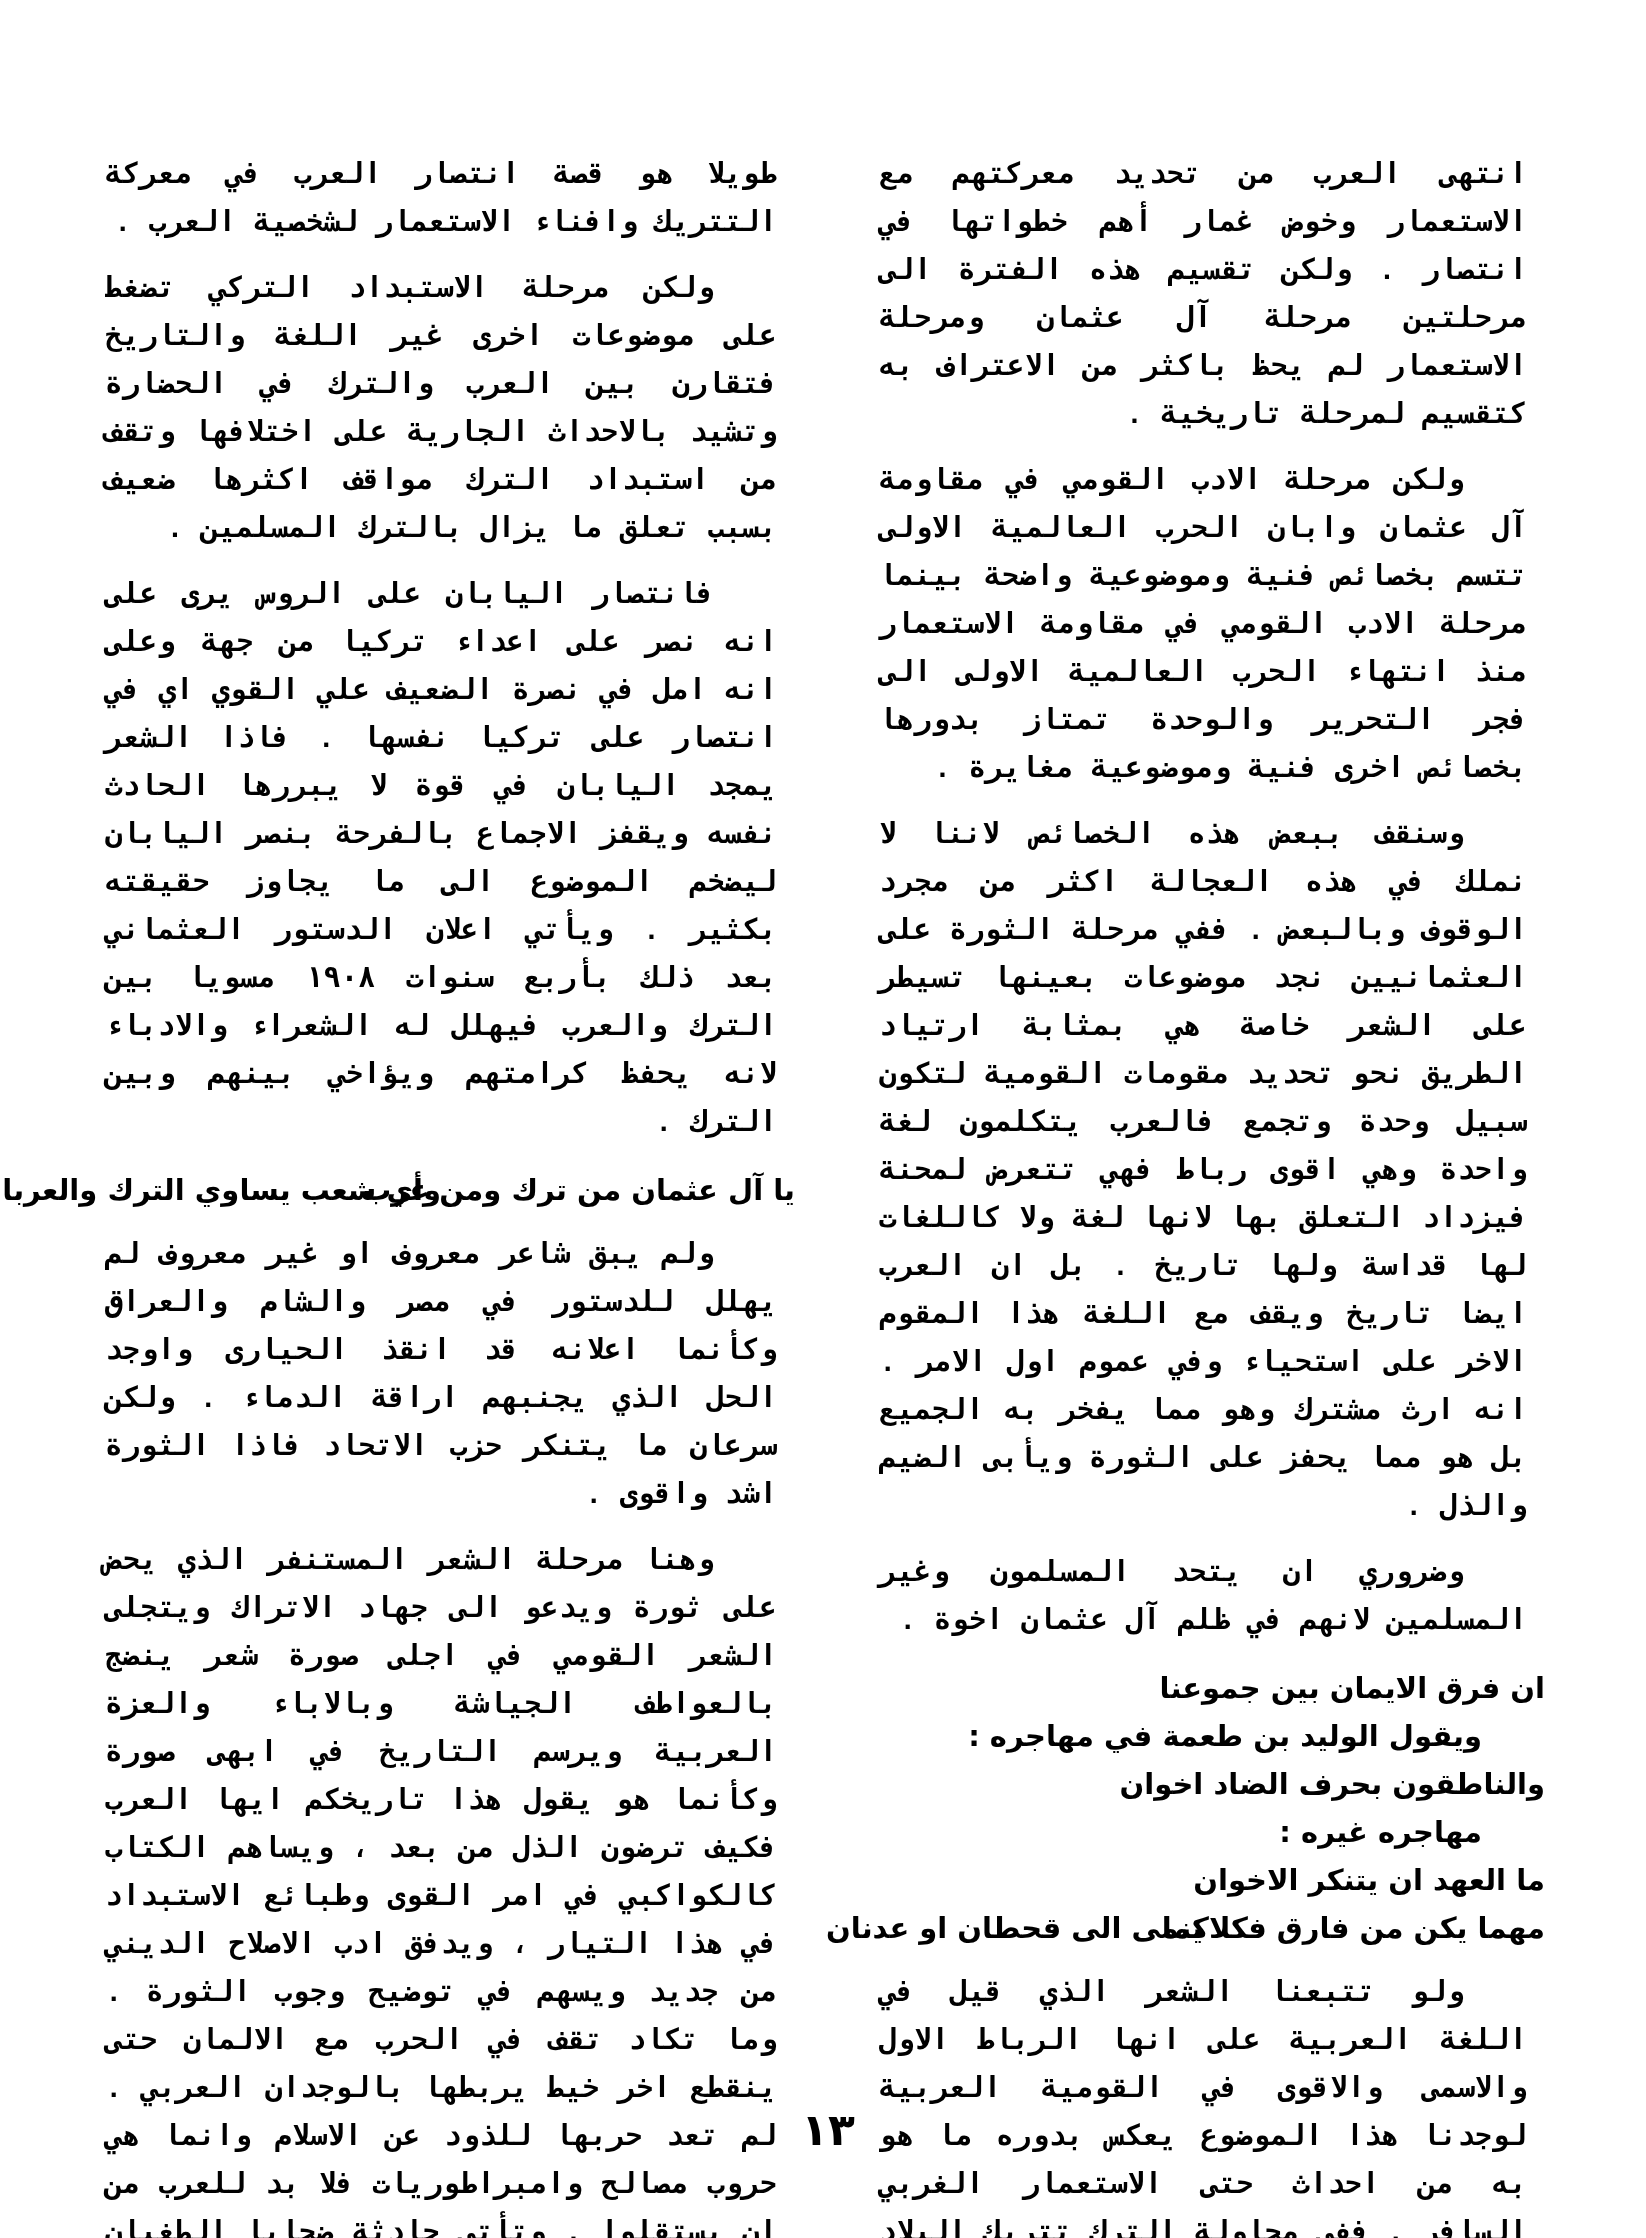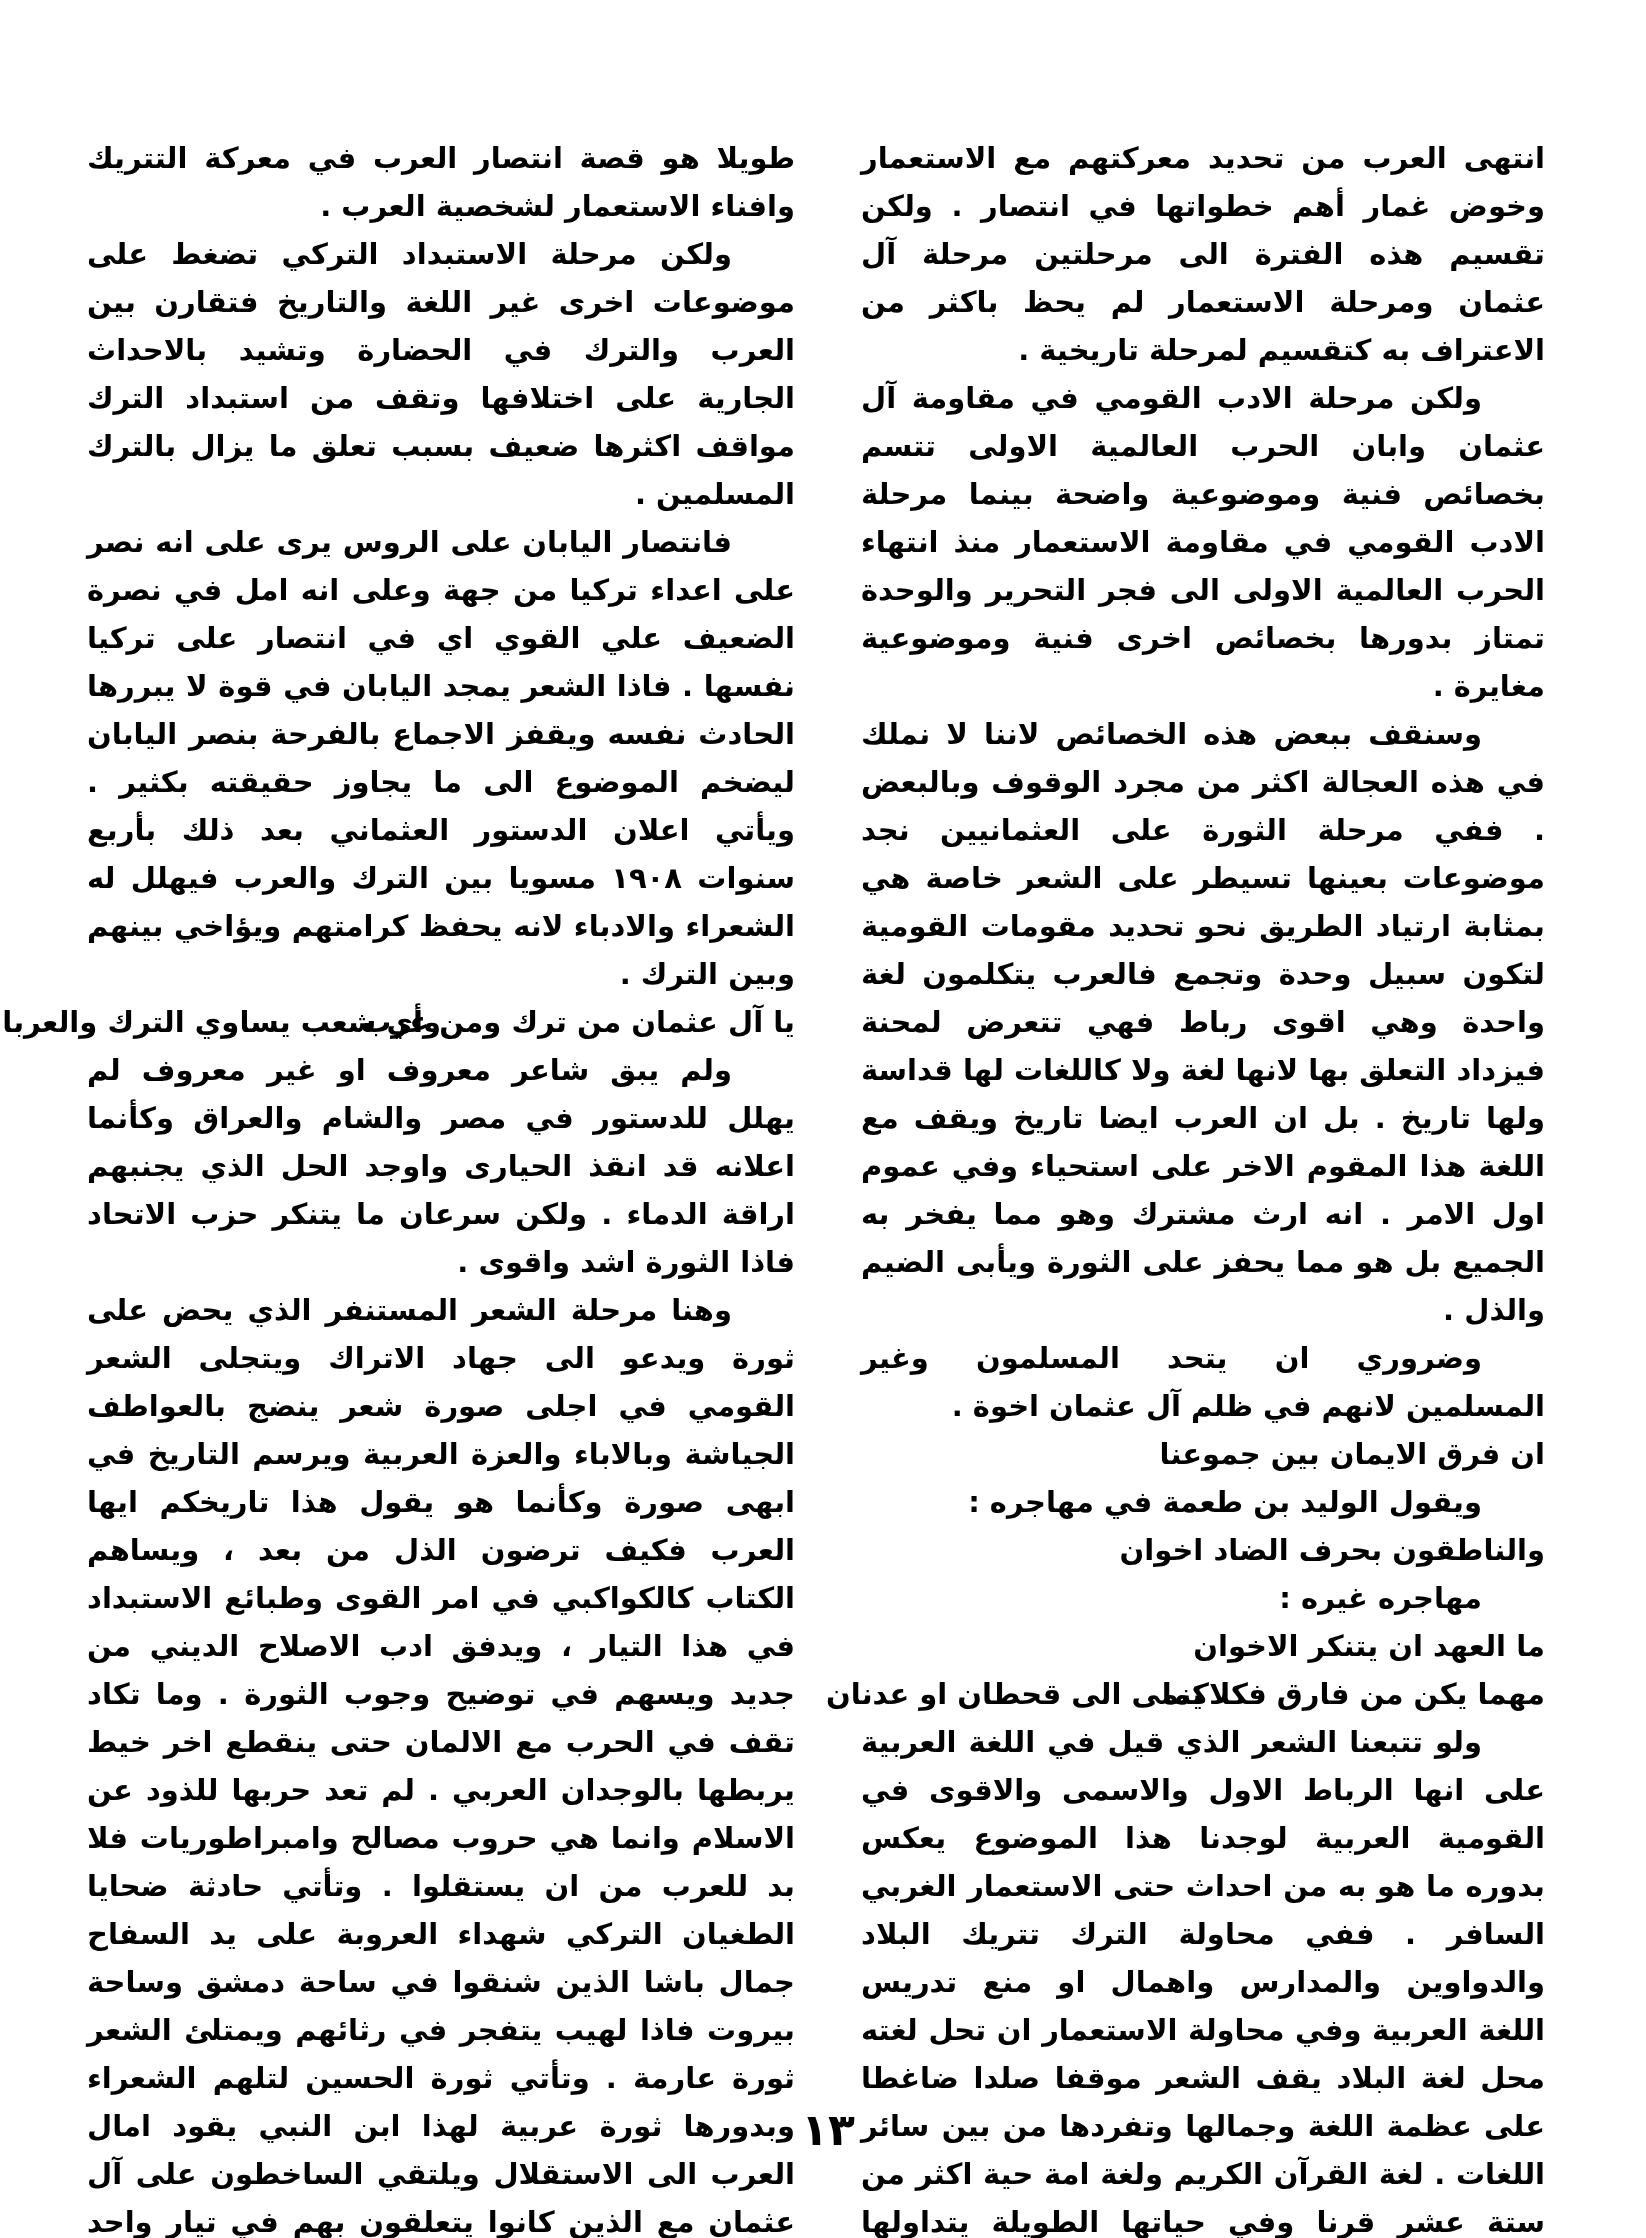--- a/index.html
+++ b/index.html
@@ -3,21 +3,21 @@
   <meta charset="utf-8">
   <style>
     html, body { margin: 0; padding: 0; background: #ffffff; }
     body { width: 1646px; height: 2239px; position: relative; overflow: hidden;
       font-family: "DejaVu Sans", sans-serif; color: #000; }
     .page { position: absolute; left: 0; top: 0; width: 1646px; height: 2239px; }
     .col { position: absolute; top: 134px; direction: rtl; text-align: justify;
       font-weight: bold; font-size: 29px; line-height: 48px; }
     .col-right { left: 861px; width: 684px; }
     .col-left { left: 87px; width: 708px; }
-    .para { margin: 0; text-indent: 0; }
+    .para { margin: 18px; text-indent: 0; font-family: Liberation Mono, monospace; }
     .para.indent { text-indent: 63px; }
     .lead { margin: 0; padding-right: 63px; }
     .couplet { display: flex; flex-direction: row; justify-content: space-between; margin: 0; }
     .hem { white-space: nowrap; }
     .hem-a { width: 50%; text-align: left; }
     .hem-b { width: 50%; text-align: center; }
     .page-num { position: absolute; left: 788px; top: 2096px; width: 80px; text-align: center;
       direction: rtl; font-weight: bold; font-size: 44px; line-height: 67px; }
   </style>
 </head>

